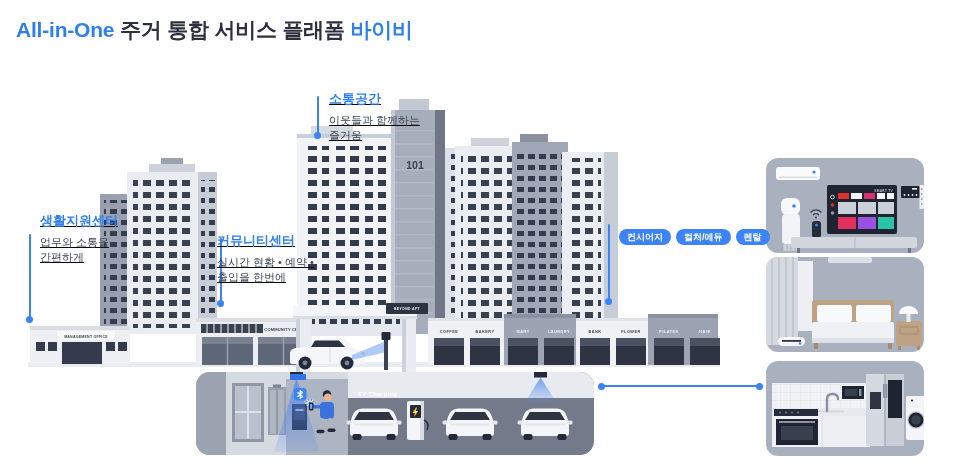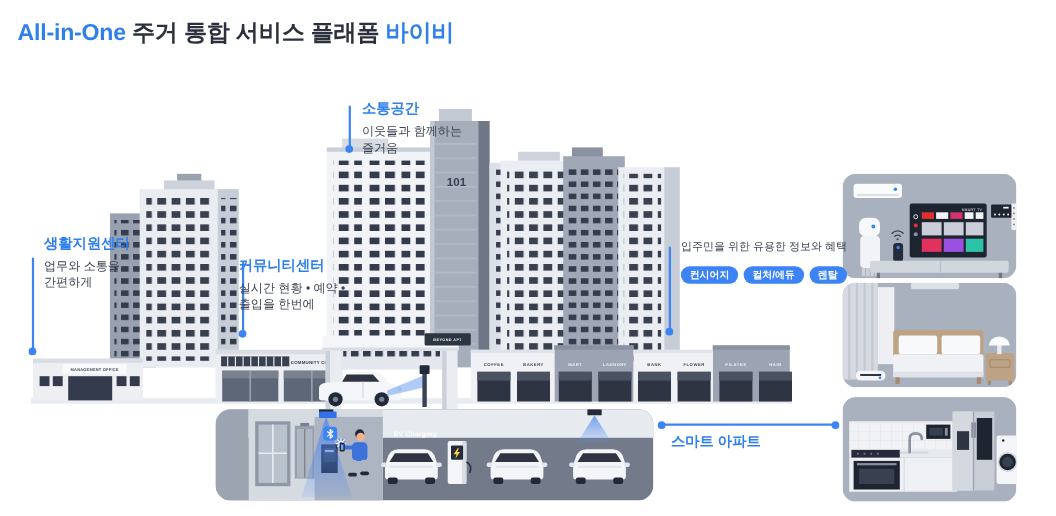--- a/index.html
+++ b/index.html
@@ -6,21 +6,21 @@
   body{
     width:960px;height:469px;position:relative;background:#ffffff;
     font-family:"Liberation Sans", sans-serif;overflow:hidden;
   }
   .page-title{
     position:absolute;left:16px;top:16px;font-size:21px;font-weight:700;
     color:#2B313C;line-height:28px;white-space:nowrap;letter-spacing:-0.2px;
   }
   .page-title .hl{color:#2F80ED;}
   svg{position:absolute;left:0;top:0;}
-  .callout{position:absolute;white-space:nowrap;}
+  .callout{position:absolute;white-space:nowrap;text-decoration:underline;}
   .c-title{color:#2F80ED;font-weight:700;font-size:13px;margin-bottom:5px;}
   .c-line{color:#3C4350;font-size:11px;line-height:15px;}
   .c-line.small{font-size:10px;line-height:13.5px;}
   .cline-v{position:absolute;width:2px;background:#3C83F6;border-radius:1px;}
   .cline-h{position:absolute;height:2px;background:#3C83F6;border-radius:1px;}
   .cdot{position:absolute;width:7px;height:7px;border-radius:50%;background:#3C83F6;}
   .pills{margin-top:8px;}
   .pill-row{margin-bottom:5px;}
   .pill{
     display:inline-block;background:#3C83F6;color:#ffffff;font-size:9px;font-weight:700;
@@ -459,26 +459,24 @@
 <div class="cdot" style="left:314px;top:132px"></div>
 <div class="callout" style="left:329px;top:90px">
   <div class="c-title">소통공간</div>
   <div class="c-line">이웃들과 함께하는</div>
   <div class="c-line">즐거움</div>
 </div>
 
 <div class="cline-v" style="left:608px;top:224px;height:76px"></div>
 <div class="cdot" style="left:605px;top:298px"></div>
 <div class="callout" style="left:619px;top:218px">
-  <div class="c-line small">입주민을 위한 유용한 정보와 혜택</div>
   <div class="pills">
     <div class="pill-row">
       <span class="pill">컨시어지</span><span class="pill">컬처/에듀</span><span class="pill">렌탈</span>
     </div>
   </div>
 </div>
 
 <div class="cline-h" style="left:601px;top:385px;width:158px"></div>
 <div class="cdot" style="left:598px;top:382.5px"></div>
 <div class="cdot" style="left:755.5px;top:382.5px"></div>
 <div class="callout" style="left:610px;top:392px">
-  <div class="c-title">스마트 아파트</div>
 </div>
 
 </body></html>

